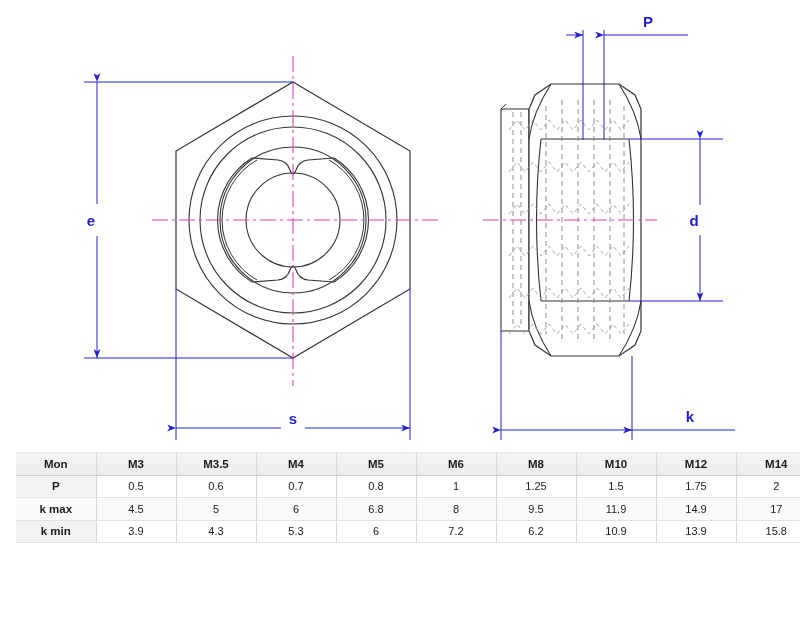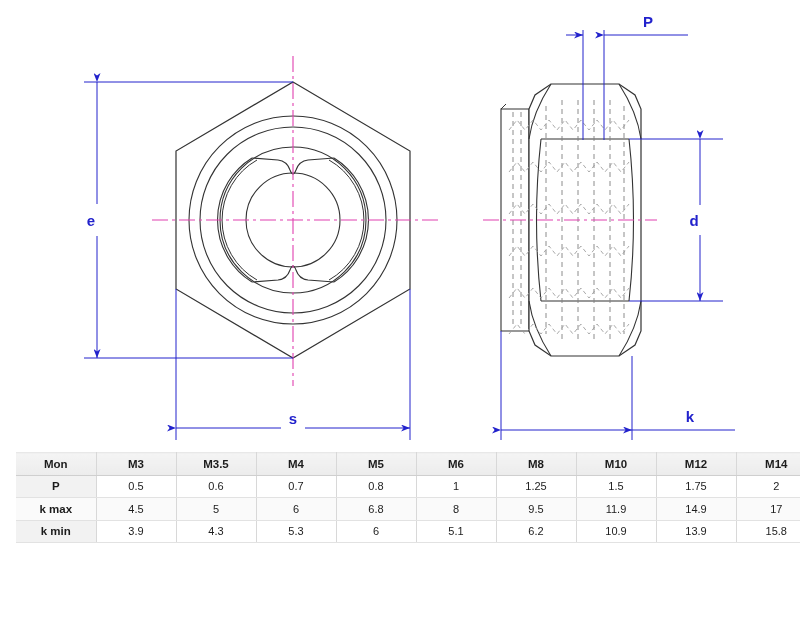--- a/index.html
+++ b/index.html
@@ -291,21 +291,21 @@
             <td>11.9</td>
             <td>14.9</td>
             <td>17</td>
           </tr>
           <tr>
             <th class="rowhead">k min</th>
             <td>3.9</td>
             <td>4.3</td>
             <td>5.3</td>
             <td>6</td>
-            <td>5.1</td>
+            <td>7.2</td>
             <td>6.2</td>
             <td>10.9</td>
             <td>13.9</td>
             <td>15.8</td>
           </tr>
         </tbody>
     </table>
   </div>
 
 </div>

